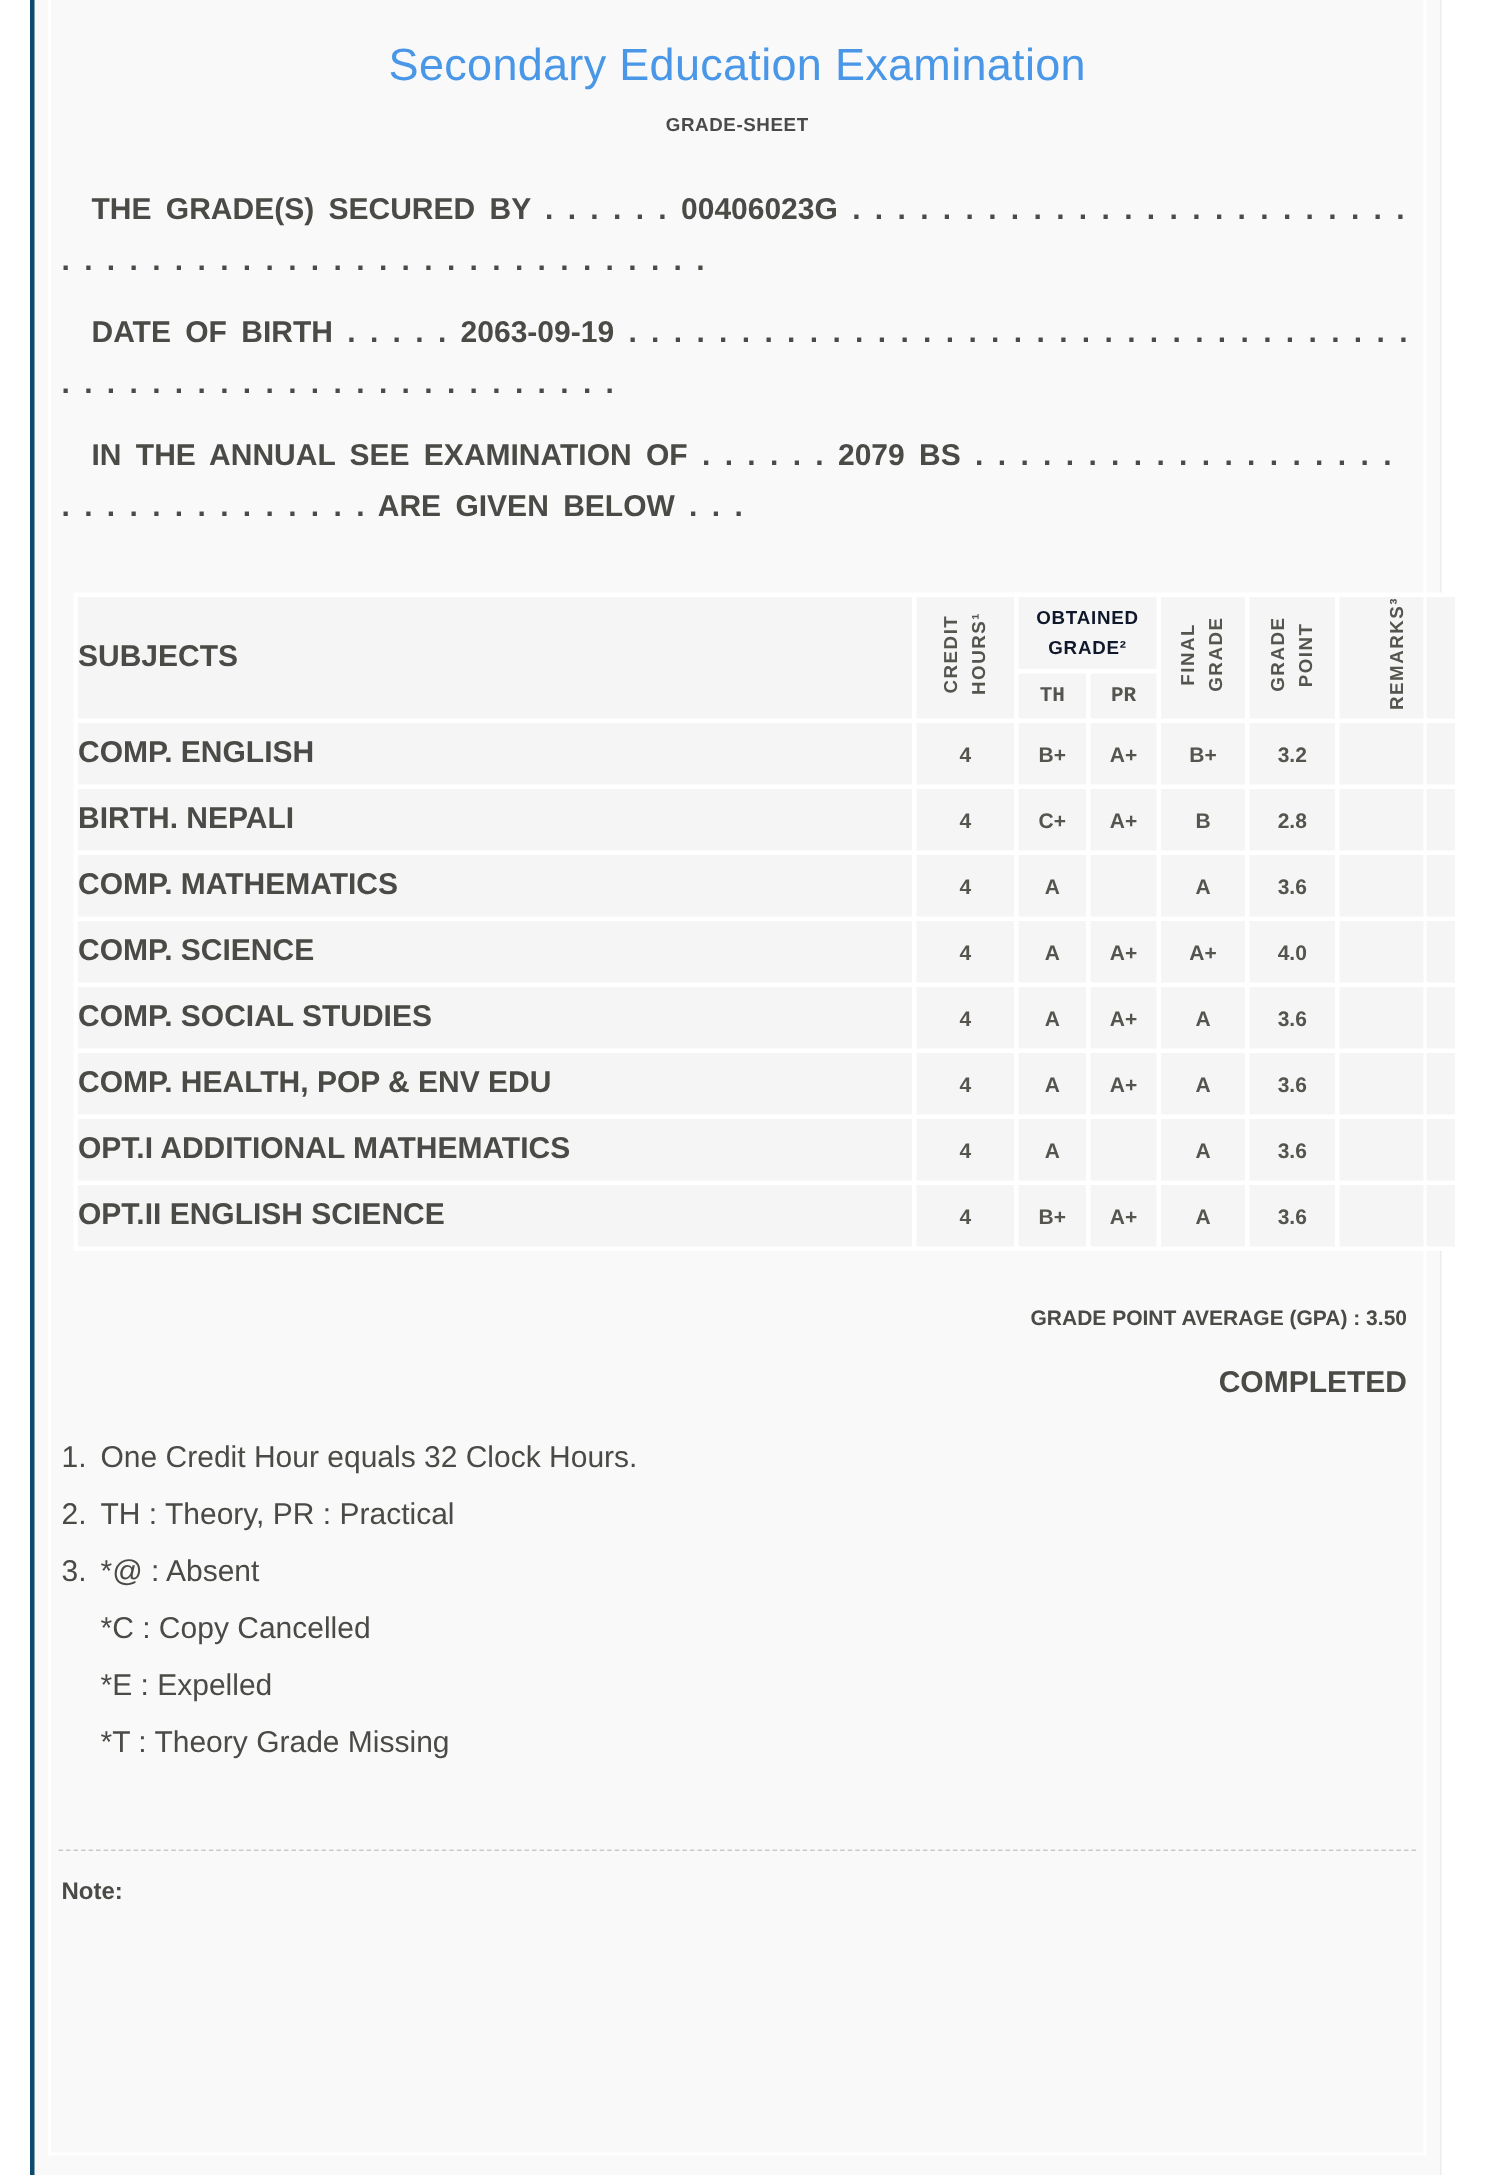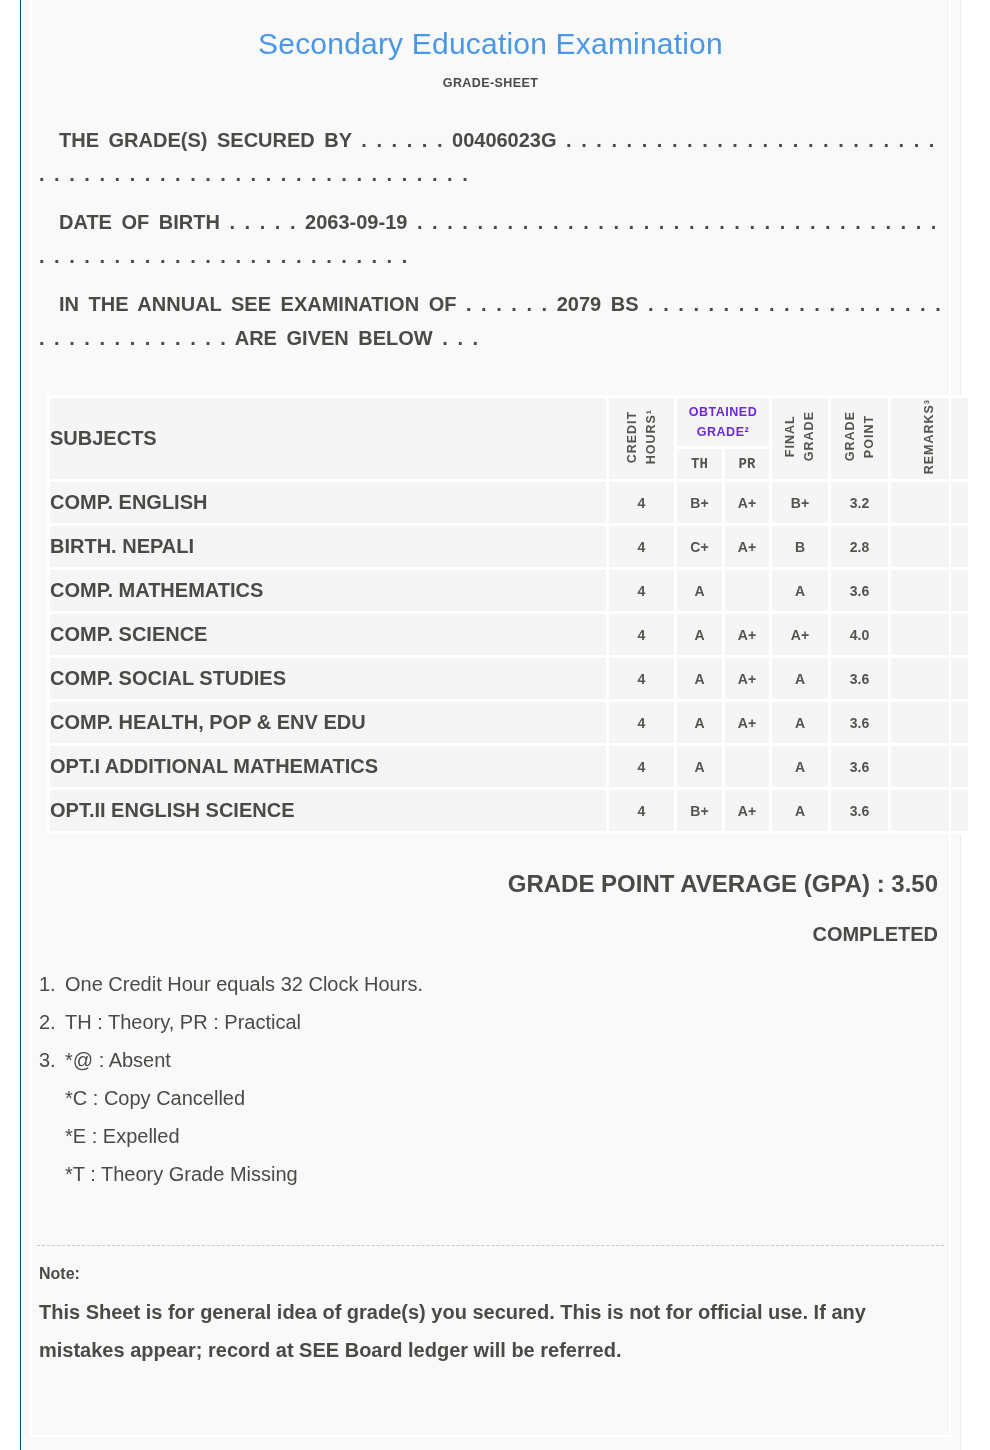--- a/index.html
+++ b/index.html
@@ -10,21 +10,21 @@
     position: relative;
     overflow: hidden;
     color: #4a4a46;
   }
   .card {
     position: absolute;
     left: 20px; top: 0;
     width: 941px; height: 1450px;
     box-sizing: border-box;
     background: #f9f9f9;
-    border-left: 1px solid #0c4a6e;
+    border-left: 3px solid #0c4a6e;
     border-right: 1px solid #ededed;
     padding: 0 16px;
   }
   .inner-frame {
     position: absolute;
     left: 9px; right: 9px; top: -4px; bottom: 13px;
     border: 2px solid #ffffff;
     border-top: none;
     pointer-events: none;
   }
@@ -83,38 +83,38 @@
     letter-spacing: 1px;
     line-height: 1.5;
     color: #555550;
   }
   th.obtained {
     text-align: center;
     font-size: 12.5px; font-weight: 700;
     letter-spacing: 0.5px;
     white-space: pre-line;
     line-height: 1.6;
-    color: #6d28d9;
+    color: #0f172a;
     vertical-align: middle;
   }
   th.thpr {
     text-align: center;
     font-size: 14px; font-weight: 700;
     color: #555550;
     font-family: Liberation Mono, monospace;
   }
   td.gcell {
     text-align: center;
     font-size: 14px; font-weight: 700;
     color: #55544f;
   }
   .gpa-line {
     margin: 36px 6px 0 0;
     text-align: right;
-    font-size: 24px; font-weight: 700;
+    font-size: 14px; font-weight: 700;
     color: #4a4a46;
   }
   .status-line {
     margin: 25px 6px 0 0;
     text-align: right;
     font-size: 20px; font-weight: 700;
     color: #4a4a46;
   }
   .footnotes {
     margin-top: 19px;
@@ -296,14 +296,13 @@
 
       <div class="fn-line">
         <span class="fn-num"></span><span>*T : Theory Grade Missing</span>
       </div>
 
     </div>
 
   <hr class="divider">
 
   <div class="note-heading">Note:</div>
-  <p class="note-body">This Sheet is for general idea of grade(s) you secured. This is not for official use. If any mistakes appear; record at SEE Board ledger will be referred.</p>
 </div>
 
 </body></html>

